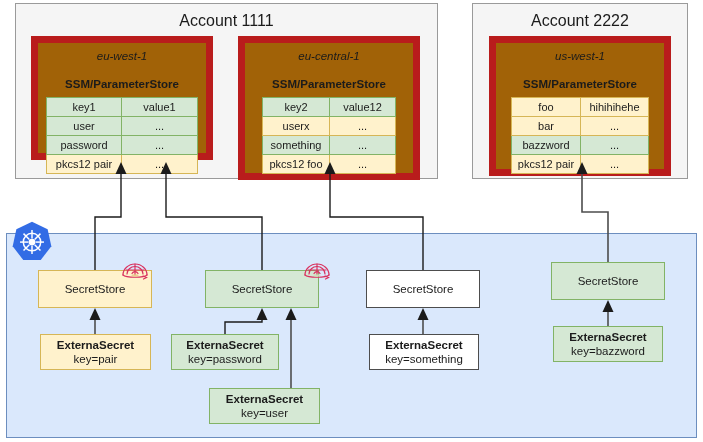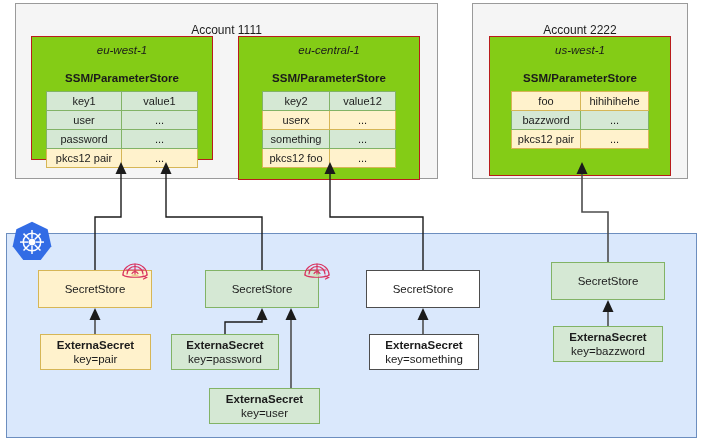--- a/index.html
+++ b/index.html
@@ -17,30 +17,30 @@
   }
   .abs{position:absolute;box-sizing:border-box;}
 
   
   .account{
     background:#f5f5f5;
     border:1px solid #9a9a9a;
   }
   .account-title{
     position:absolute;
-    top:19px;left:0;right:0;
-    text-align:center;
-    font-size:12px;
+    top:8px;left:0;right:0;
+    text-align:center;
+    font-size:16px;
     color:#1b1b1b;
   }
 
   
   .region{
-    background:#84cc16;
-    border:1px solid #b91c1c;
+    background:#a16207;
+    border:7px solid #b91c1c;
   }
   .region-title{
     text-align:center;
     font-size:11.5px;
     font-style:italic;
     color:#1b1b1b;
     margin-top:7px;
   }
   .region-subtitle{
     text-align:center;
@@ -164,20 +164,24 @@
   </div>
 
   <div class="abs region" style="left:489px;top:36px;width:182px;height:140px;">
     <div class="region-title">us-west-1</div>
     <div class="region-subtitle">SSM/ParameterStore</div>
     <table class="params" style="width:131px;">
       <tbody>
         <tr>
           <td class="yellow" style="width:66px;">foo</td>
           <td class="yellow" style="width:65px;">hihihihehe</td>
+        </tr>
+        <tr>
+          <td class="yellow">bar</td>
+          <td class="yellow">...</td>
         </tr>
         <tr>
           <td class="green">bazzword</td>
           <td class="green">...</td>
         </tr>
         <tr>
           <td class="yellow">pkcs12 pair</td>
           <td class="yellow">...</td>
         </tr>
       </tbody>

